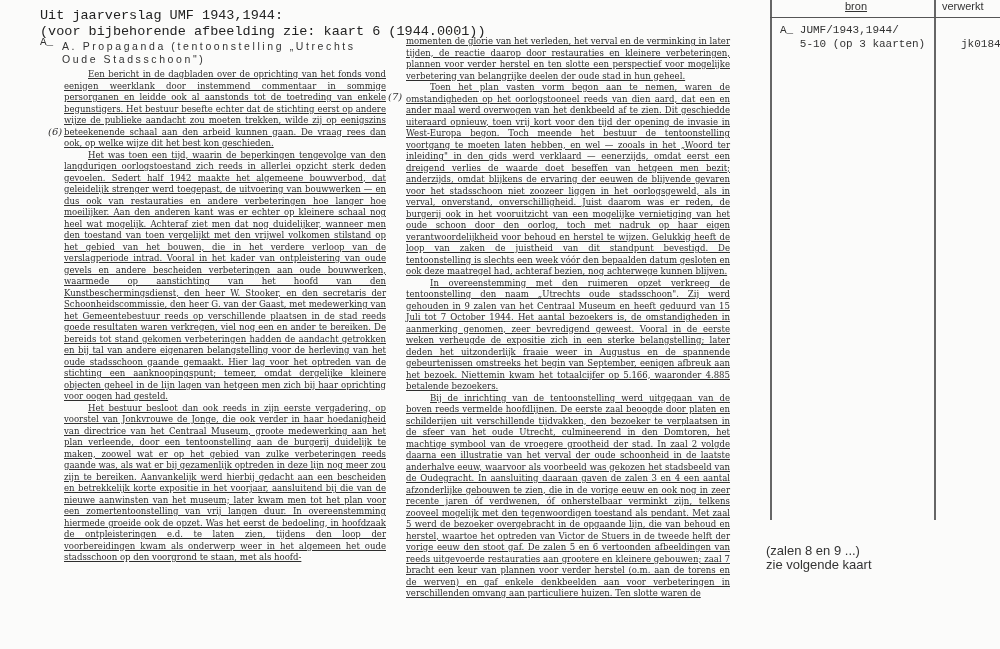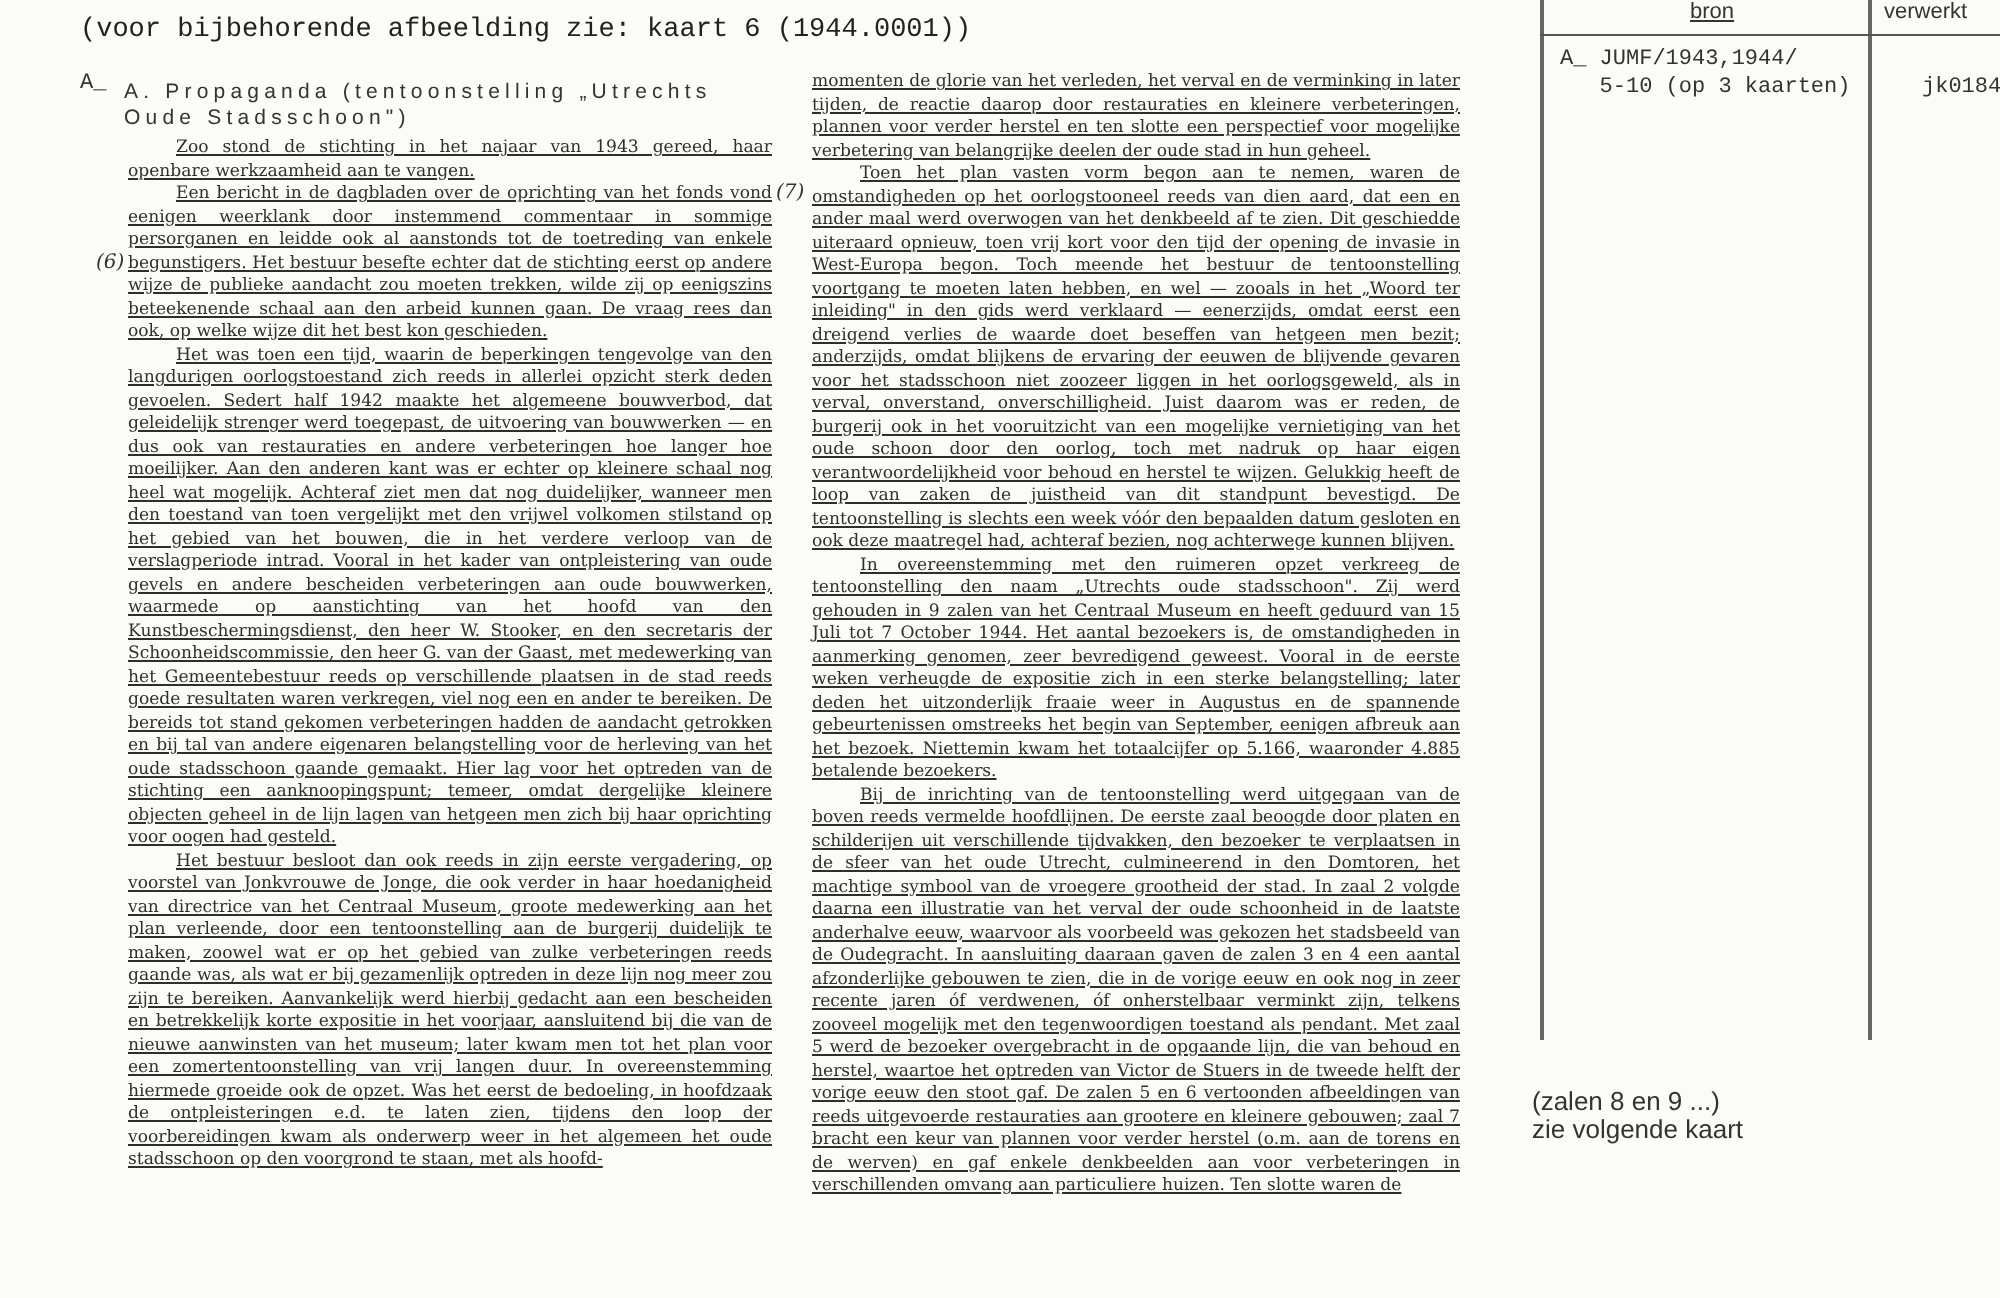--- a/index.html
+++ b/index.html
@@ -55,31 +55,31 @@
   .note {
     position:absolute; left: 766px; top: 544px;
     font-family:Liberation Sans, sans-serif; font-size: 13px;
     line-height: 13.5px; color:#333; white-space: pre;
   }
 </style>
 </head>
 <body>
 
 <div class="head mono">
+  <div class="l">Uit jaarverslag UMF 1943,1944:</div>
   <div class="l">(voor bijbehorende afbeelding zie: kaart 6 (1944.0001))</div>
 </div>
 
 <div class="mark" style="left:40px; top:36px;">A_</div>
 <div class="section">A. Propaganda (tentoonstelling „Utrechts Oude Stadsschoon")</div>
 
 <div class="margin-note" style="left:48px; top:126px;">(6)</div>
 <div class="margin-note" style="left:388px; top:91px;">(7)</div>
 
 <div class="col col1">
-  <p>Zoo stond de stichting in het najaar van 1943 gereed, haar openbare werkzaamheid aan te vangen.</p>
   <p>Een bericht in de dagbladen over de oprichting van het fonds vond eenigen weerklank door instemmend commentaar in sommige persorganen en leidde ook al aanstonds tot de toetreding van enkele begunstigers. Het bestuur besefte echter dat de stichting eerst op andere wijze de publieke aandacht zou moeten trekken, wilde zij op eenigszins beteekenende schaal aan den arbeid kunnen gaan. De vraag rees dan ook, op welke wijze dit het best kon geschieden.</p>
   <p>Het was toen een tijd, waarin de beperkingen tengevolge van den langdurigen oorlogstoestand zich reeds in allerlei opzicht sterk deden gevoelen. Sedert half 1942 maakte het algemeene bouwverbod, dat geleidelijk strenger werd toegepast, de uitvoering van bouwwerken — en dus ook van restauraties en andere verbeteringen hoe langer hoe moeilijker. Aan den anderen kant was er echter op kleinere schaal nog heel wat mogelijk. Achteraf ziet men dat nog duidelijker, wanneer men den toestand van toen vergelijkt met den vrijwel volkomen stilstand op het gebied van het bouwen, die in het verdere verloop van de verslagperiode intrad. Vooral in het kader van ontpleistering van oude gevels en andere bescheiden verbeteringen aan oude bouwwerken, waarmede op aanstichting van het hoofd van den Kunstbeschermingsdienst, den heer W. Stooker, en den secretaris der Schoonheidscommissie, den heer G. van der Gaast, met medewerking van het Gemeentebestuur reeds op verschillende plaatsen in de stad reeds goede resultaten waren verkregen, viel nog een en ander te bereiken. De bereids tot stand gekomen verbeteringen hadden de aandacht getrokken en bij tal van andere eigenaren belangstelling voor de herleving van het oude stadsschoon gaande gemaakt. Hier lag voor het optreden van de stichting een aanknoopingspunt; temeer, omdat dergelijke kleinere objecten geheel in de lijn lagen van hetgeen men zich bij haar oprichting voor oogen had gesteld.</p>
   <p>Het bestuur besloot dan ook reeds in zijn eerste vergadering, op voorstel van Jonkvrouwe de Jonge, die ook verder in haar hoedanigheid van directrice van het Centraal Museum, groote medewerking aan het plan verleende, door een tentoonstelling aan de burgerij duidelijk te maken, zoowel wat er op het gebied van zulke verbeteringen reeds gaande was, als wat er bij gezamenlijk optreden in deze lijn nog meer zou zijn te bereiken. Aanvankelijk werd hierbij gedacht aan een bescheiden en betrekkelijk korte expositie in het voorjaar, aansluitend bij die van de nieuwe aanwinsten van het museum; later kwam men tot het plan voor een zomertentoonstelling van vrij langen duur. In overeenstemming hiermede groeide ook de opzet. Was het eerst de bedoeling, in hoofdzaak de ontpleisteringen e.d. te laten zien, tijdens den loop der voorbereidingen kwam als onderwerp weer in het algemeen het oude stadsschoon op den voorgrond te staan, met als hoofd-</p>
 </div>
 
 <div class="col col2">
   <p class="noindent">momenten de glorie van het verleden, het verval en de verminking in later tijden, de reactie daarop door restauraties en kleinere verbeteringen, plannen voor verder herstel en ten slotte een perspectief voor mogelijke verbetering van belangrijke deelen der oude stad in hun geheel.</p>
   <p>Toen het plan vasten vorm begon aan te nemen, waren de omstandigheden op het oorlogstooneel reeds van dien aard, dat een en ander maal werd overwogen van het denkbeeld af te zien. Dit geschiedde uiteraard opnieuw, toen vrij kort voor den tijd der opening de invasie in West-Europa begon. Toch meende het bestuur de tentoonstelling voortgang te moeten laten hebben, en wel — zooals in het „Woord ter inleiding" in den gids werd verklaard — eenerzijds, omdat eerst een dreigend verlies de waarde doet beseffen van hetgeen men bezit; anderzijds, omdat blijkens de ervaring der eeuwen de blijvende gevaren voor het stadsschoon niet zoozeer liggen in het oorlogsgeweld, als in verval, onverstand, onverschilligheid. Juist daarom was er reden, de burgerij ook in het vooruitzicht van een mogelijke vernietiging van het oude schoon door den oorlog, toch met nadruk op haar eigen verantwoordelijkheid voor behoud en herstel te wijzen. Gelukkig heeft de loop van zaken de juistheid van dit standpunt bevestigd. De tentoonstelling is slechts een week vóór den bepaalden datum gesloten en ook deze maatregel had, achteraf bezien, nog achterwege kunnen blijven.</p>
   <p>In overeenstemming met den ruimeren opzet verkreeg de tentoonstelling den naam „Utrechts oude stadsschoon". Zij werd gehouden in 9 zalen van het Centraal Museum en heeft geduurd van 15 Juli tot 7 October 1944. Het aantal bezoekers is, de omstandigheden in aanmerking genomen, zeer bevredigend geweest. Vooral in de eerste weken verheugde de expositie zich in een sterke belangstelling; later deden het uitzonderlijk fraaie weer in Augustus en de spannende gebeurtenissen omstreeks het begin van September, eenigen afbreuk aan het bezoek. Niettemin kwam het totaalcijfer op 5.166, waaronder 4.885 betalende bezoekers.</p>
   <p>Bij de inrichting van de tentoonstelling werd uitgegaan van de boven reeds vermelde hoofdlijnen. De eerste zaal beoogde door platen en schilderijen uit verschillende tijdvakken, den bezoeker te verplaatsen in de sfeer van het oude Utrecht, culmineerend in den Domtoren, het machtige symbool van de vroegere grootheid der stad. In zaal 2 volgde daarna een illustratie van het verval der oude schoonheid in de laatste anderhalve eeuw, waarvoor als voorbeeld was gekozen het stadsbeeld van de Oudegracht. In aansluiting daaraan gaven de zalen 3 en 4 een aantal afzonderlijke gebouwen te zien, die in de vorige eeuw en ook nog in zeer recente jaren óf verdwenen, óf onherstelbaar verminkt zijn, telkens zooveel mogelijk met den tegenwoordigen toestand als pendant. Met zaal 5 werd de bezoeker overgebracht in de opgaande lijn, die van behoud en herstel, waartoe het optreden van Victor de Stuers in de tweede helft der vorige eeuw den stoot gaf. De zalen 5 en 6 vertoonden afbeeldingen van reeds uitgevoerde restauraties aan grootere en kleinere gebouwen; zaal 7 bracht een keur van plannen voor verder herstel (o.m. aan de torens en de werven) en gaf enkele denkbeelden aan voor verbeteringen in verschillenden omvang aan particuliere huizen. Ten slotte waren de</p>

